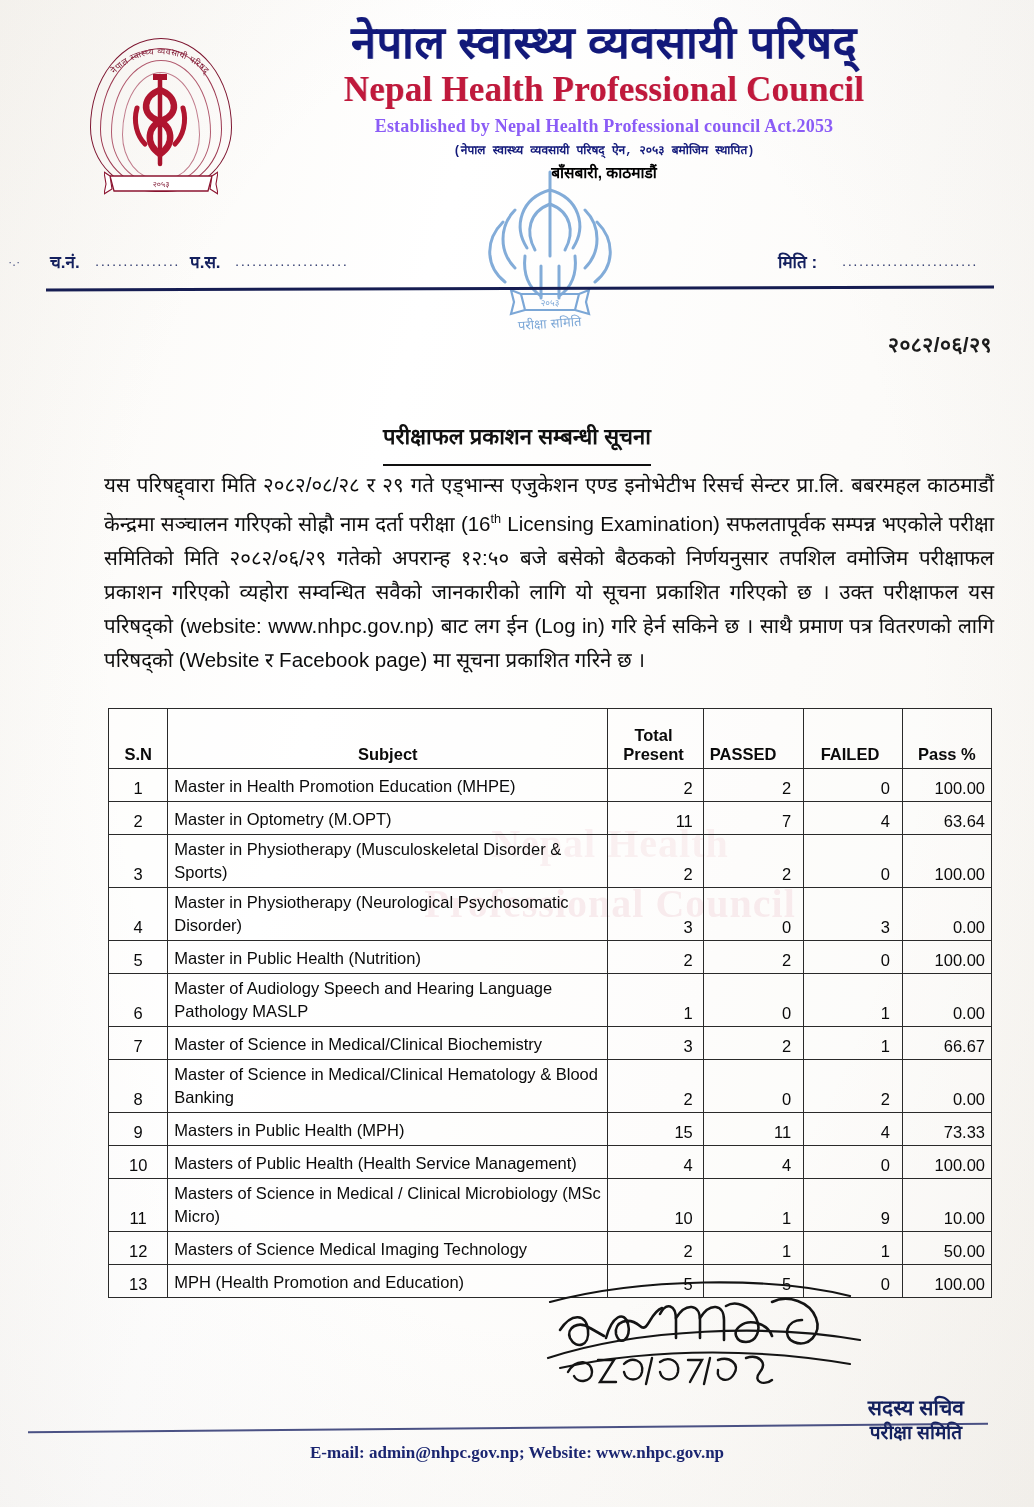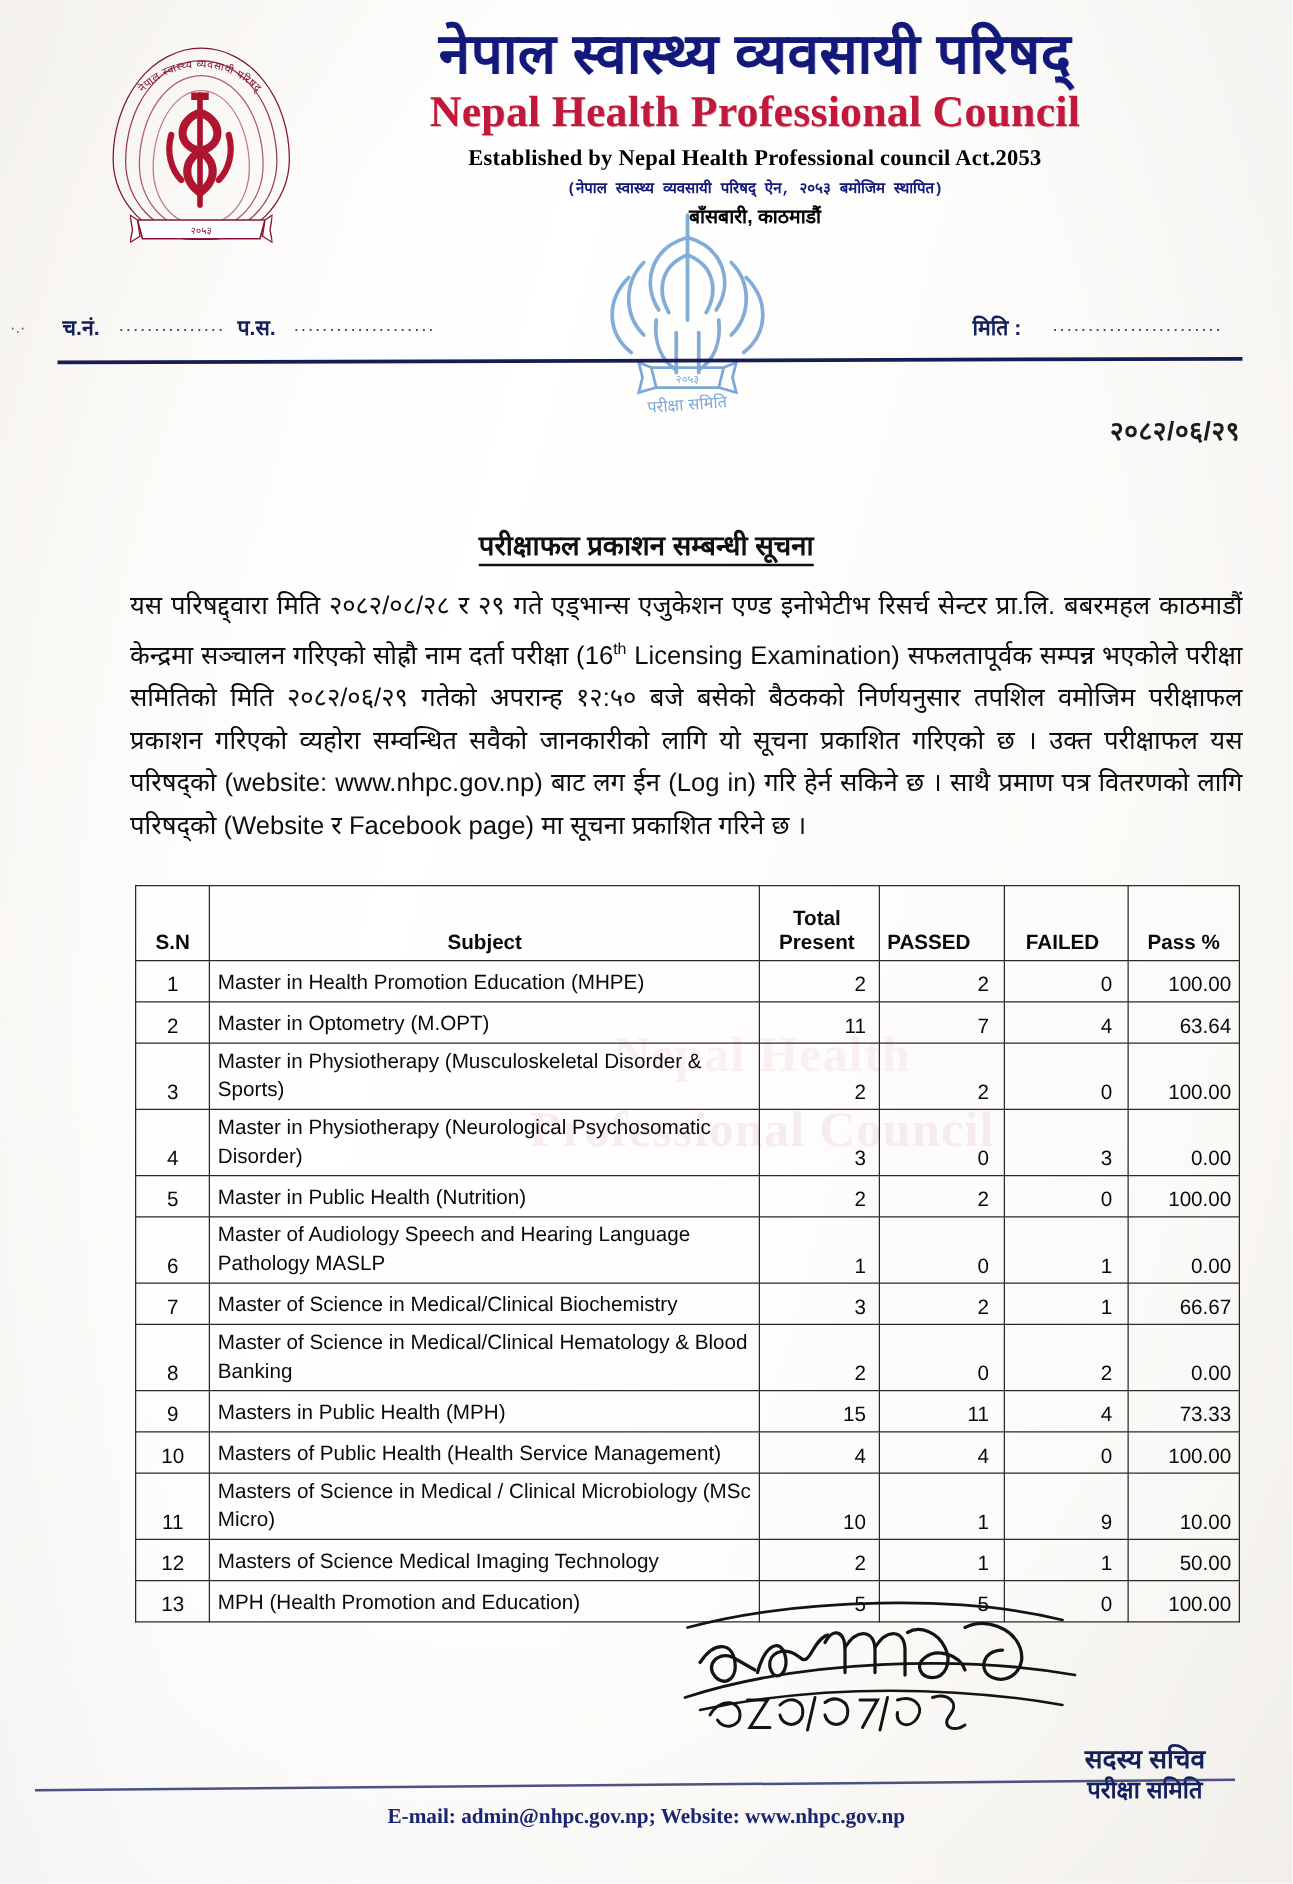--- a/index.html
+++ b/index.html
@@ -91,21 +91,21 @@
     color: #c0193c;
     letter-spacing: 0.2px;
     margin-top: 2px;
     white-space: nowrap;
     text-shadow: 0.6px 0.4px 0 rgba(150,10,40,0.30);
   }
   #established {
     font-family: "Liberation Serif", serif;
     font-size: 18px;
     font-weight: bold;
-    color: #000000;
+    color: #8b5cf6;
     margin-top: 6px;
     letter-spacing: 0.2px;
   }
   #established-np {
     font-family: Liberation Mono, monospace;
     font-size: 12px;
     font-weight: bold;
     color: #12197a;
     margin-top: 4px;
   }
@@ -198,21 +198,21 @@
     left: 0; top: 420px;
     width: 1034px;
     text-align: center;
     font-family: "Liberation Sans", sans-serif;
     font-size: 22px;
     font-weight: bold;
     color: #101010;
   }
   #notice-title span {
     border-bottom: 2px solid #101010;
-    padding-bottom: 2px;
+    padding-bottom: 15px;
     text-align: center;
   }
   #body-text {
     position: absolute;
     left: 104px; top: 468px;
     width: 890px;
     font-family: "Liberation Sans", sans-serif;
     font-size: 20.5px;
     line-height: 34px;
     color: #0d0d0d;

